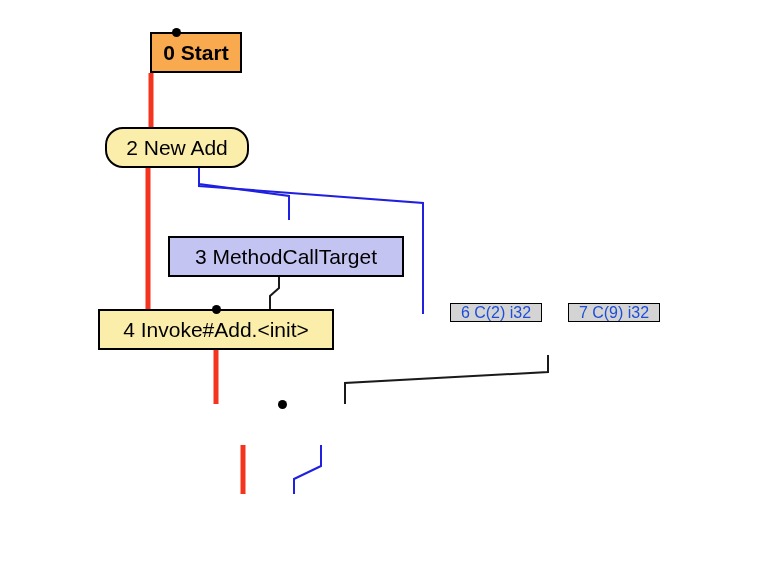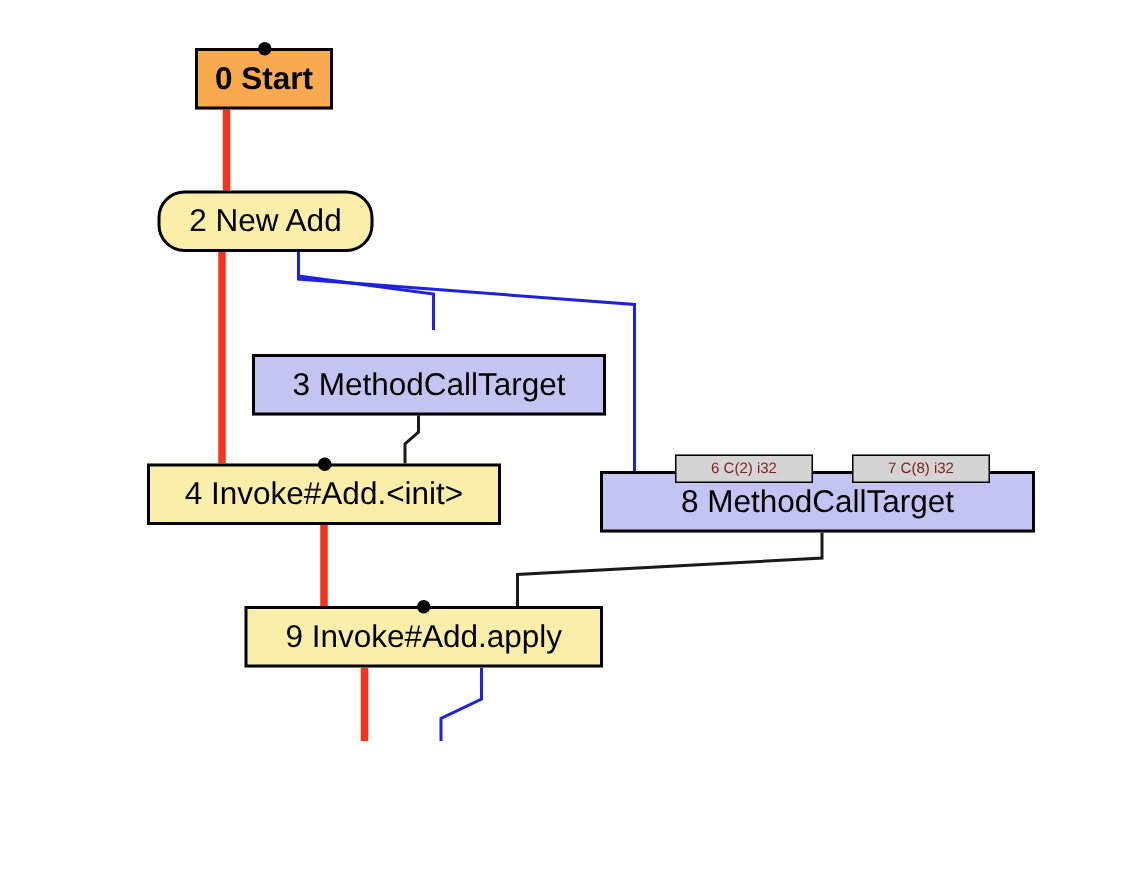--- a/index.html
+++ b/index.html
@@ -37,41 +37,42 @@
   .node-label {
     display: block;
     line-height: 1;
     letter-spacing: 0px;
   }
   .node.start {
     background: #f9a94e;
     color: #000000;
     font-weight: bold;
     font-size: 21px;
+    margin-left: 20px;
   }
   .node.yellow {
     background: #fbeeab;
     color: #000000;
     font-size: 21px;
   }
   .node.purple {
     background: #c4c4f2;
     color: #000000;
     font-size: 21px;
   }
   .node.red {
     background: #ee3323;
     color: #ffffff;
     font-size: 21px;
   }
   .node.constant {
     background: #d4d4d4;
     border: 1px solid #000000;
-    color: #7f1d1d;
-    font-size: 10px;
+    color: #1d4ed8;
+    font-size: 16px;
     z-index: 8;
     padding: 0 3px;
   }
   .anchor-dot {
     position: absolute;
     width: 9px;
     height: 9px;
     border-radius: 50%;
     background: #000000;
     z-index: 9;
@@ -99,26 +100,20 @@
     <div class="node yellow" style="left: 105px; top: 127px; width: 144px; height: 41px; border-radius: 18px;">
       <span class="node-label">2 New Add</span>
     </div>
     <div class="node purple" style="left: 168px; top: 236px; width: 236px; height: 41px;">
       <span class="node-label">3 MethodCallTarget</span>
     </div>
     <div class="node yellow" style="left: 98px; top: 309px; width: 236px; height: 41px;">
       <span class="node-label">4 Invoke#Add.&lt;init&gt;</span>
     </div>
     <div class="anchor-dot" style="left: 211.5px; top: 304.5px;"></div>
-    <div class="node purple" style="left: 400px; top: 314px; width: 290px; height: 41px;">
-      <span class="node-label">8 MethodCallTarget</span>
-    </div>
     <div class="node constant" style="left: 450px; top: 303px; width: 92px; height: 19px;">
       <span class="node-label">6  C(2)  i32</span>
     </div>
     <div class="node constant" style="left: 568px; top: 303px; width: 92px; height: 19px;">
-      <span class="node-label">7  C(8)  i32</span>
-    </div>
-    <div class="node yellow" style="left: 163px; top: 404px; width: 239px; height: 41px;">
-      <span class="node-label">9 Invoke#Add.apply</span>
+      <span class="node-label">7  C(9)  i32</span>
     </div>
     <div class="anchor-dot" style="left: 278px; top: 399.5px;"></div>
   </div>
 
 </body></html>

